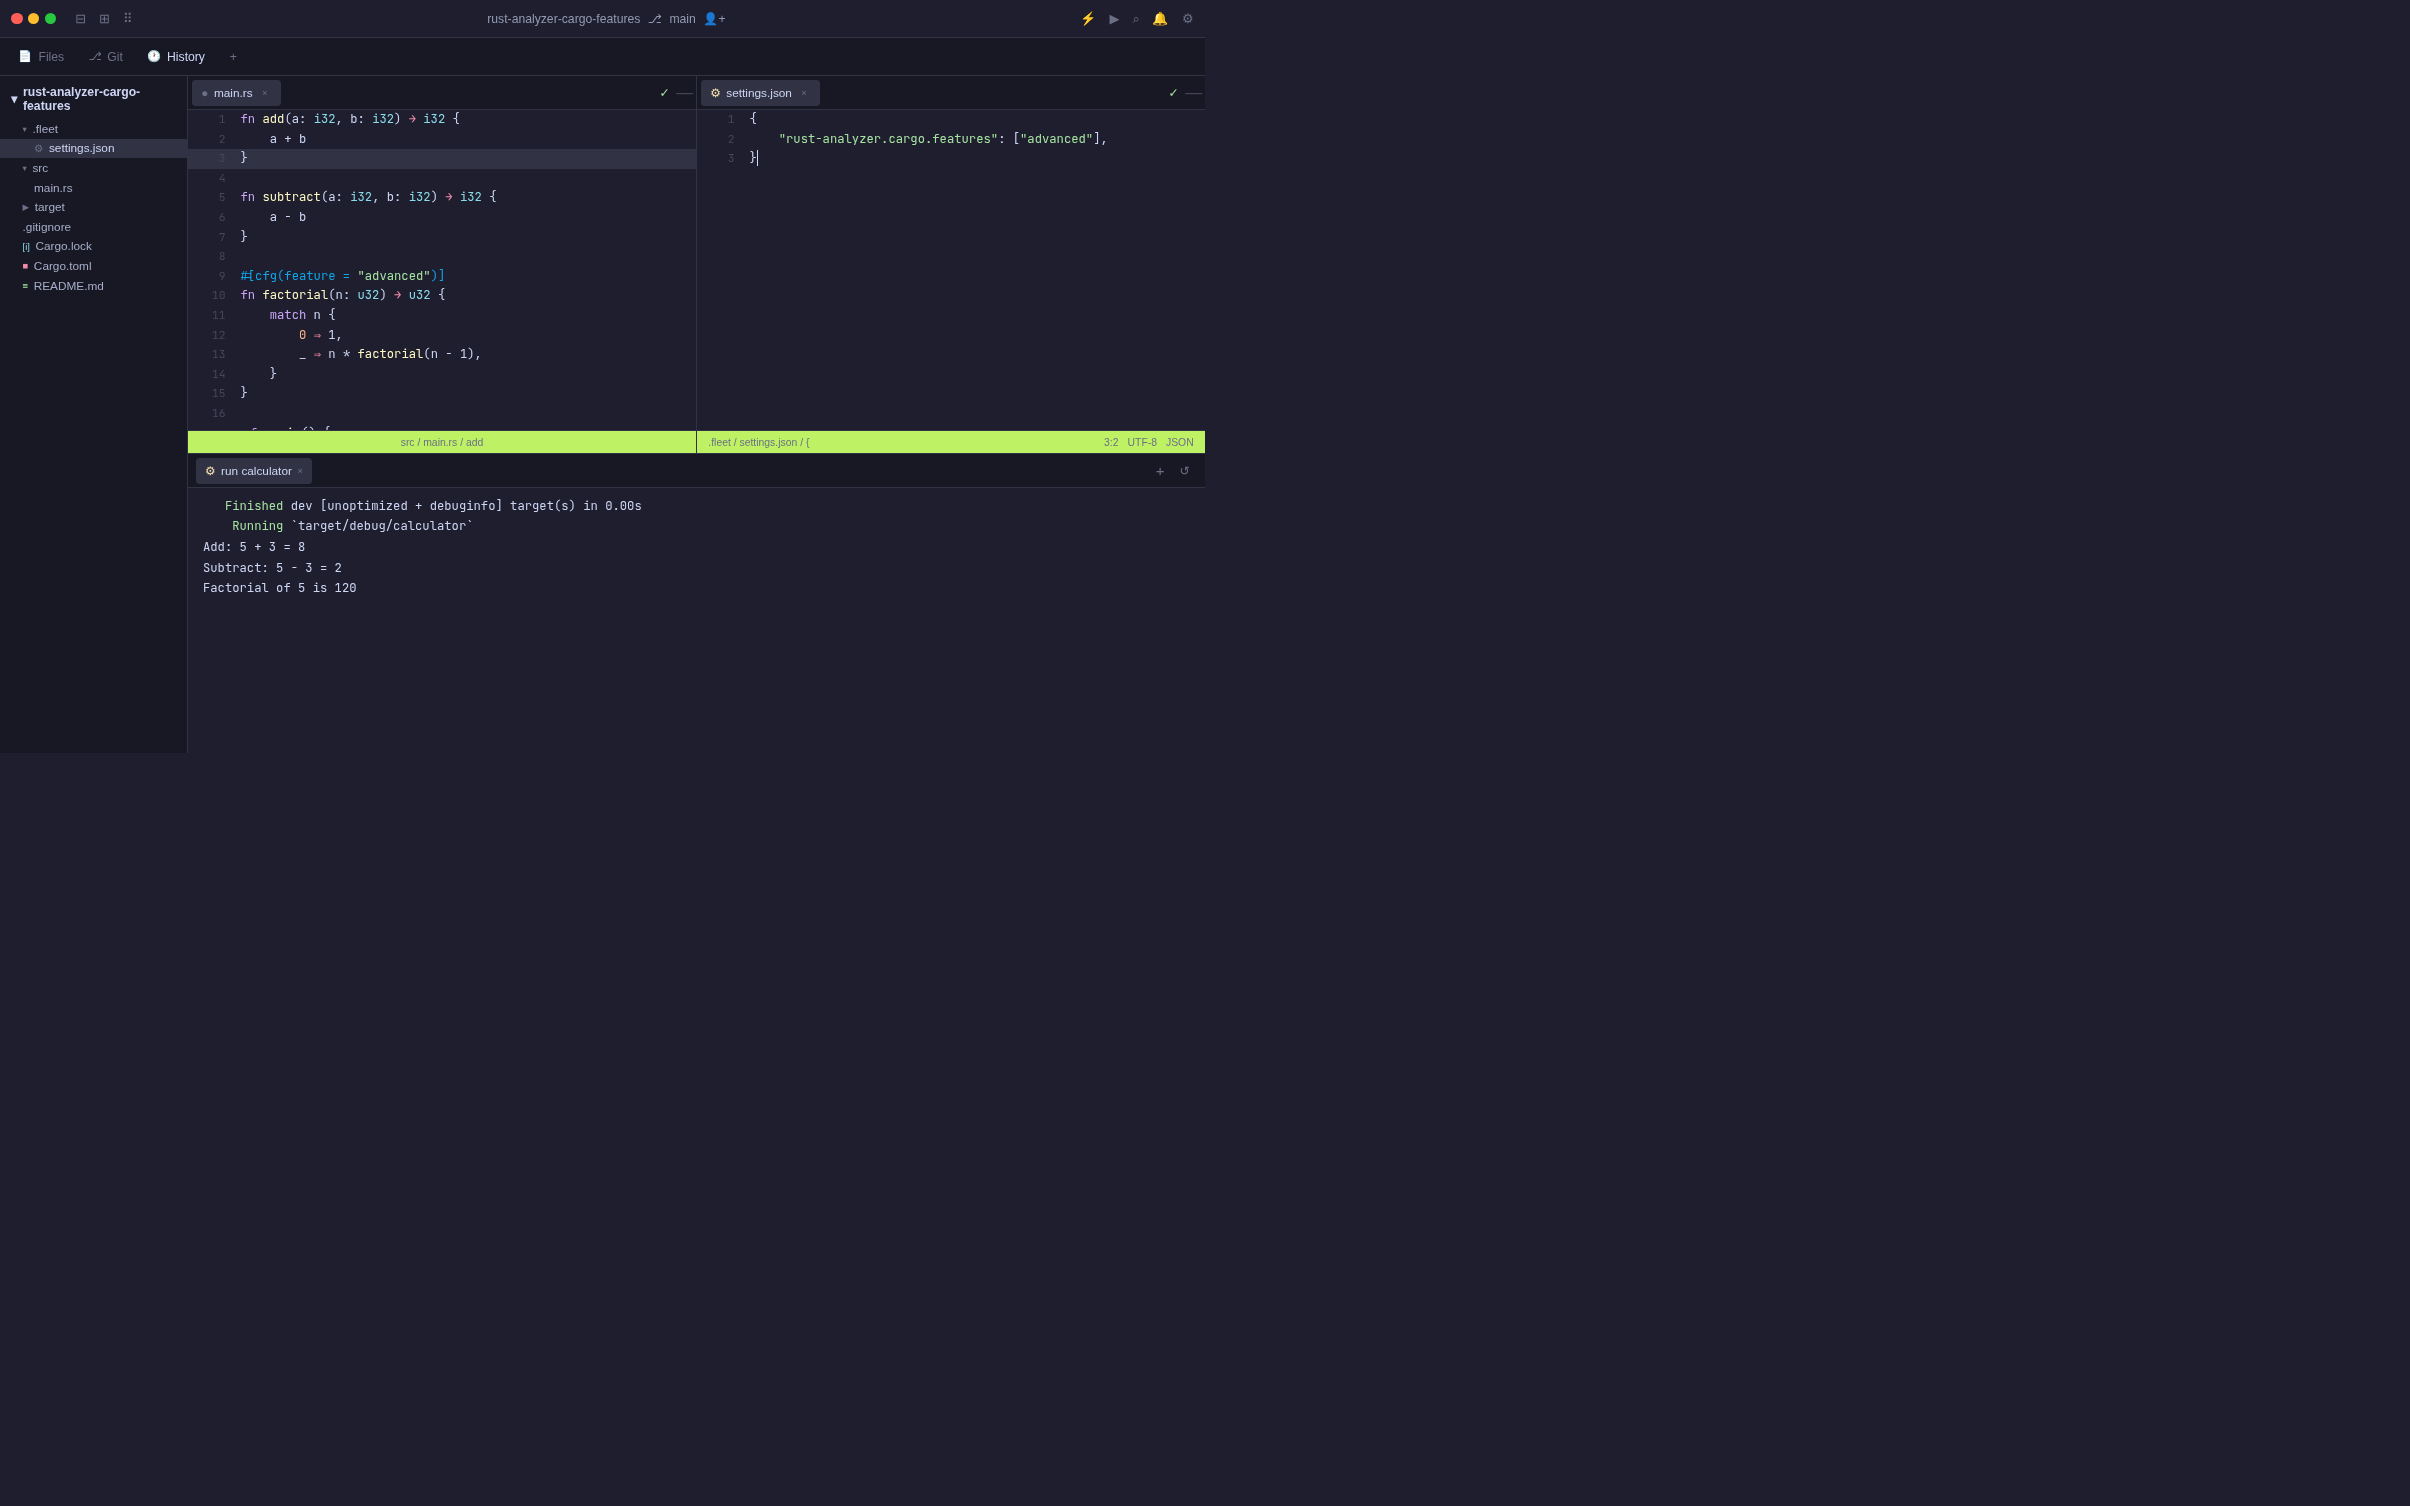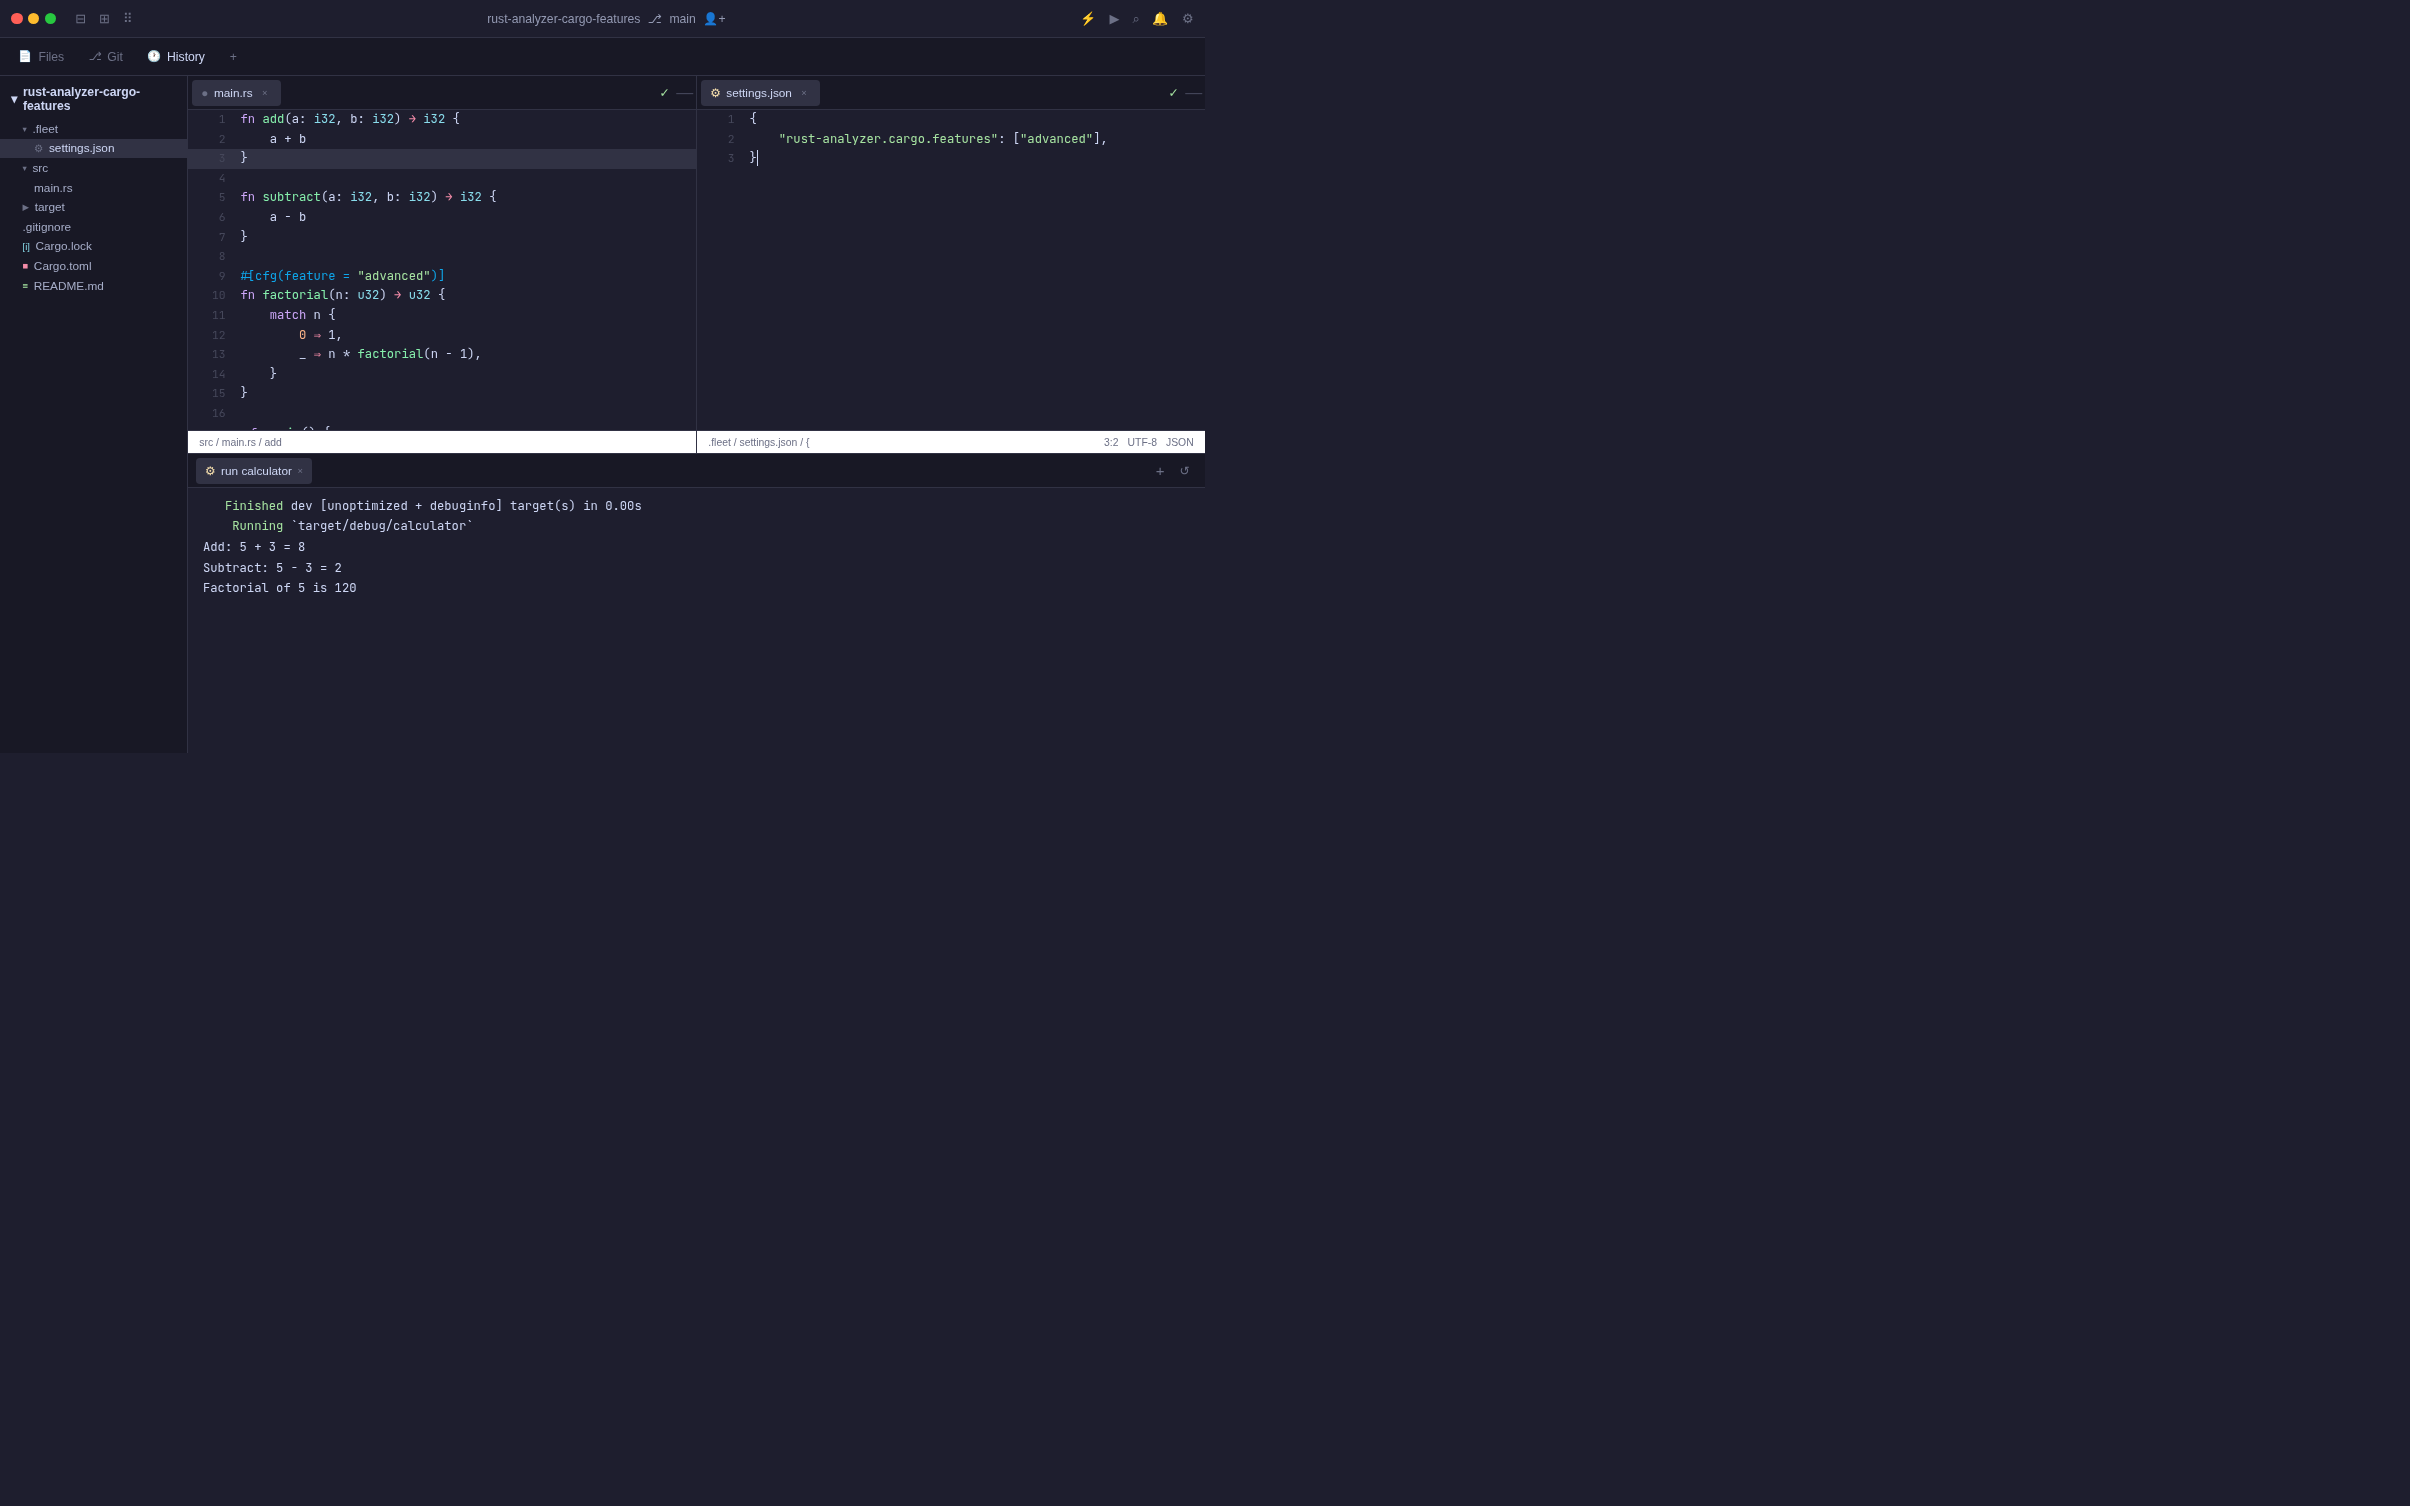--- a/index.html
+++ b/index.html
@@ -231,39 +231,40 @@
       flex-shrink: 0;
       user-select: none;
     }
     .line-content {
       flex: 1;
       white-space: pre;
       color: #cdd6f4;
     }
     
     .kw { color: #cba6f7; }
-    .fn-name { color: #86efac; }
+    .fn-name { color: #fef9c3; }
     .type { color: #89dceb; }
     .param { color: #cdd6f4; }
     .punct { color: #cdd6f4; }
     .arrow { color: #f38ba8; }
     .string { color: #a6e3a1; }
     .number { color: #fab387; }
     .attr { color: #0ea5e9; }
     .run-icon { color: #a6e3a1; font-size: 9.4px; }
     .editor-status {
       display: flex;
       align-items: center;
       height: 22.6px;
-      background: #ffffff;
+      background: #bef264;
       border-top: 0.9px solid #313244;
       padding: 0 11.3px;
       font-size: 10.4px;
       color: #6c7086;
       gap: 15px;
+      justify-content: center;
     }
     .editor-check {
       color: #a6e3a1;
       font-size: 12.2px;
       margin-left: auto;
       padding: 0 7.5px;
       display: flex;
       align-items: center;
     }
 

